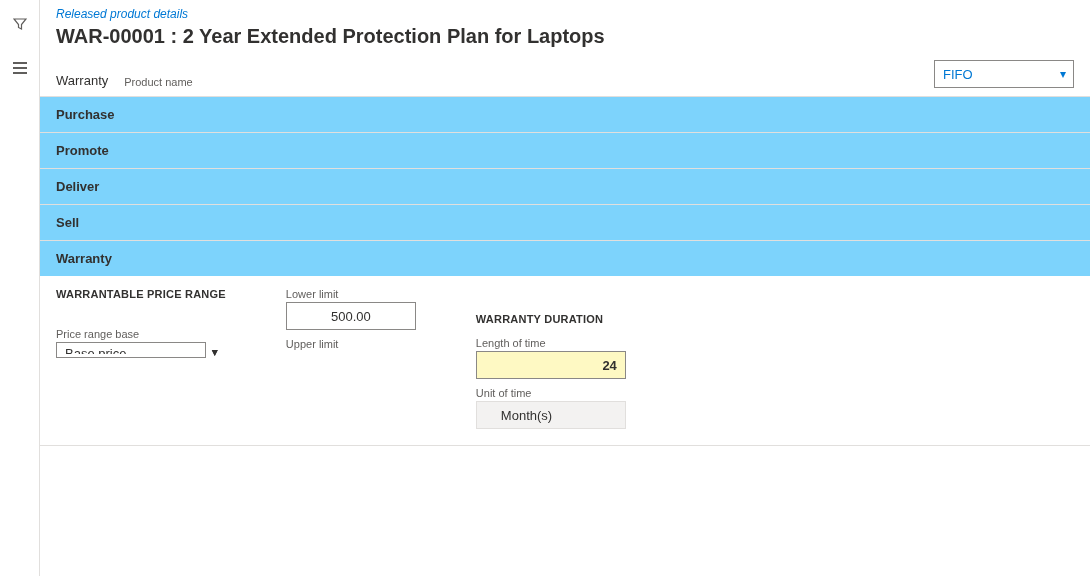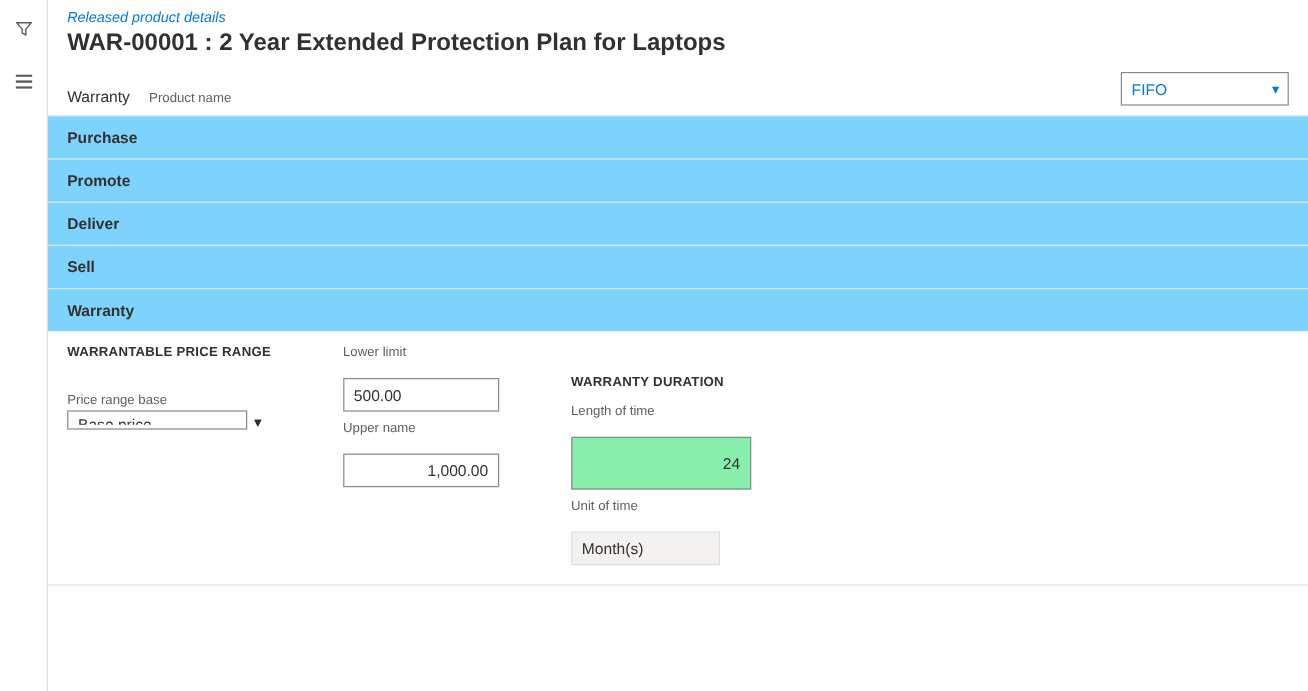--- a/index.html
+++ b/index.html
@@ -207,21 +207,21 @@
 
     .limit-group {
       display: flex;
       flex-direction: column;
       gap: 8px;
     }
 
     .limit-item {
       display: flex;
       flex-direction: column;
-      gap: 15px;
+      gap: 2px;
     }
 
     .limit-label {
       font-size: 11px;
       color: #605e5c;
     }
 
     .limit-input {
       border: 1px solid #8a8886;
       padding: 3px 8px;
@@ -236,38 +236,39 @@
     .duration-block {
       display: flex;
       flex-direction: column;
       gap: 8px;
       margin-top: 25px;
     }
 
     .unit-of-time-val {
       background: #f3f2f1;
       border: 1px solid #e1dfdd;
-      padding: 3px 8px;
+      padding: 3px 24px;
       height: 28px;
-      width: 124px;
+      width: 150px;
       display: flex;
       align-items: center;
       font-size: 13px;
       color: #323130;
     }
 
     .length-input {
       border: 1px solid #8a8886;
       padding: 3px 8px;
       font-size: 13px;
       color: #323130;
-      background: #86efac;
-      height: 44px;
+      background: #fef9c3;
+      height: 28px;
       width: 150px;
       text-align: right;
+      font-weight: bold;
     }
   </style>
 </head>
 <body>
 
 <div class="sidebar">
   <div class="sidebar-icon">
     <svg width="14" height="14" viewBox="0 0 14 14" fill="none">
       <path d="M1 2h12l-4.5 5.5V12l-3-1.5V7.5L1 2z" stroke="#605e5c" stroke-width="1.2" fill="none"></path>
     </svg>
@@ -341,25 +342,24 @@
                 <option>Cost price</option>
               </select>
               <span style="content:'▾';position:absolute;right:8px;top:50%;transform:translateY(-50%);color:#323130;pointer-events:none;font-size:12px;">▾</span>
             </div>
           </div>
         </div>
 
         <div class="limit-group">
           <div class="limit-item">
             <span class="limit-label">Lower limit</span>
-            <input type="text" class="limit-input" value="500.00" style="text-align: left;">
+            <input type="text" class="limit-input" value="500.00" style="text-align: center;">
           </div>
           <div class="limit-item">
-            <span class="limit-label">Upper name</span>
-            <input type="text" class="limit-input" value="1,000.00" style="text-align: right;">
+            <span class="limit-label">Upper limit</span>
           </div>
         </div>
 
         <div class="duration-block">
           <div class="block-title">WARRANTY DURATION</div>
           <div class="limit-item">
             <span class="limit-label">Length of time</span>
             <input type="text" class="length-input" value="24" style="text-align: right;">
           </div>
           <div class="limit-item">

